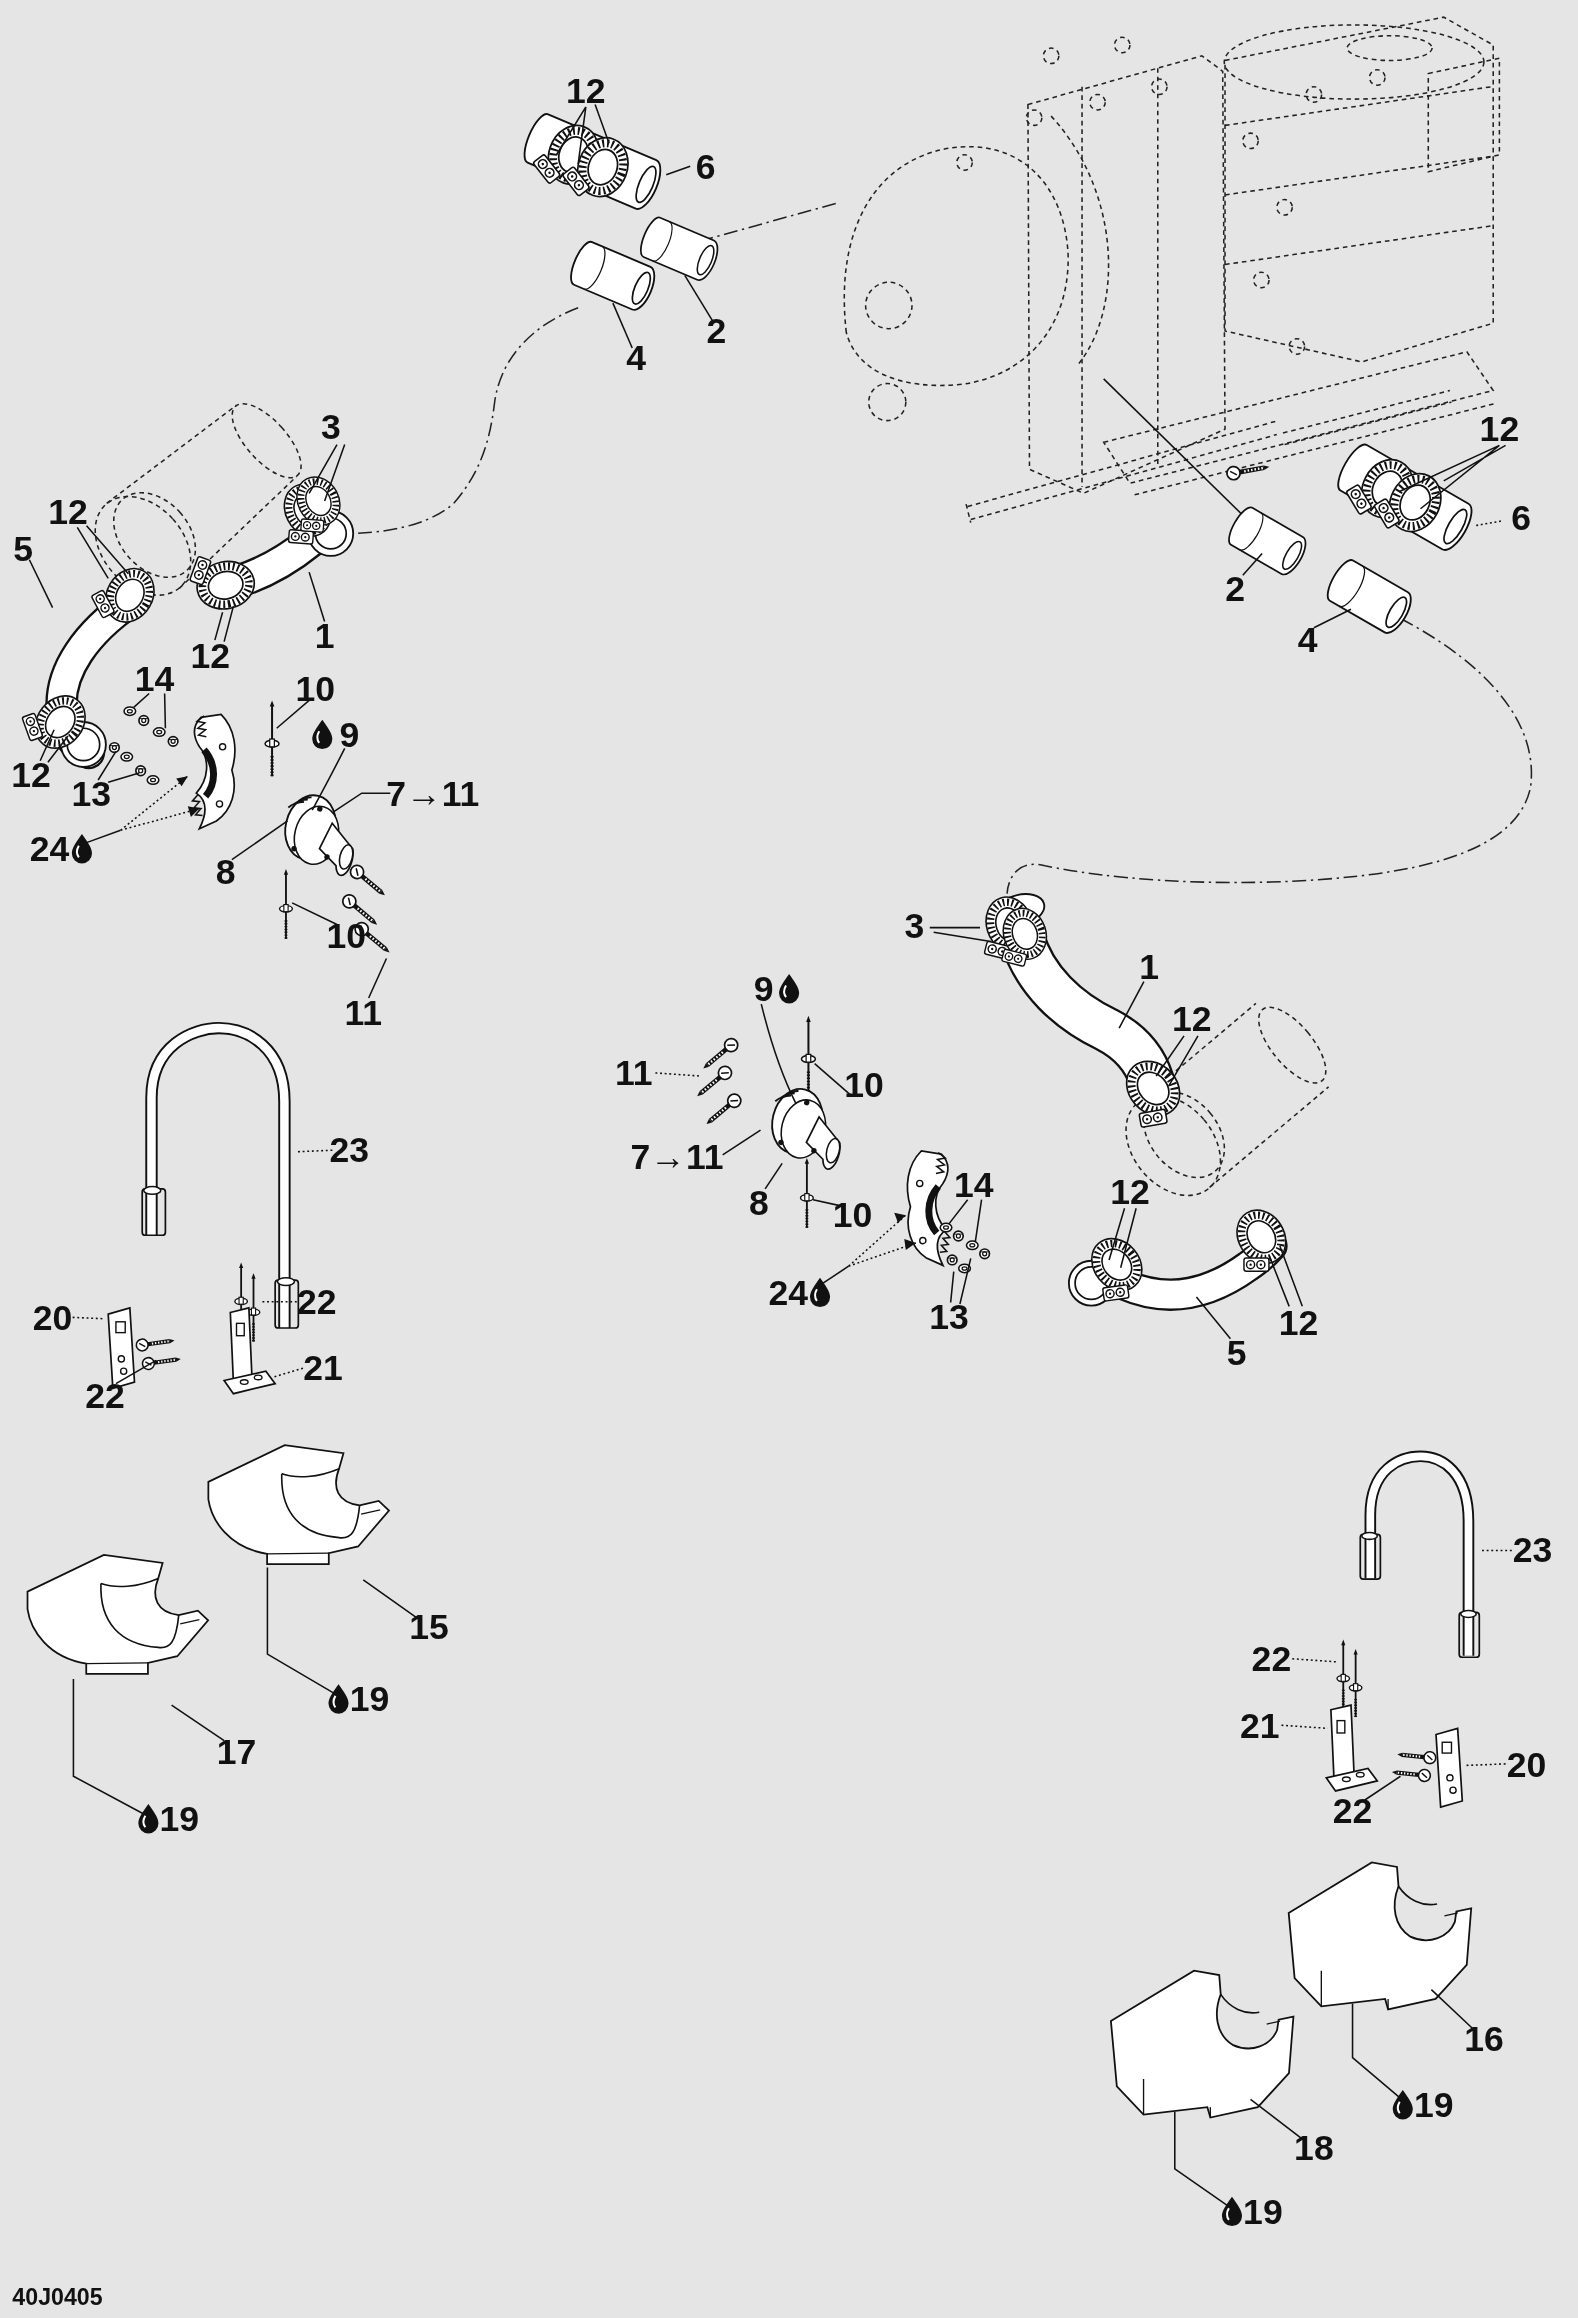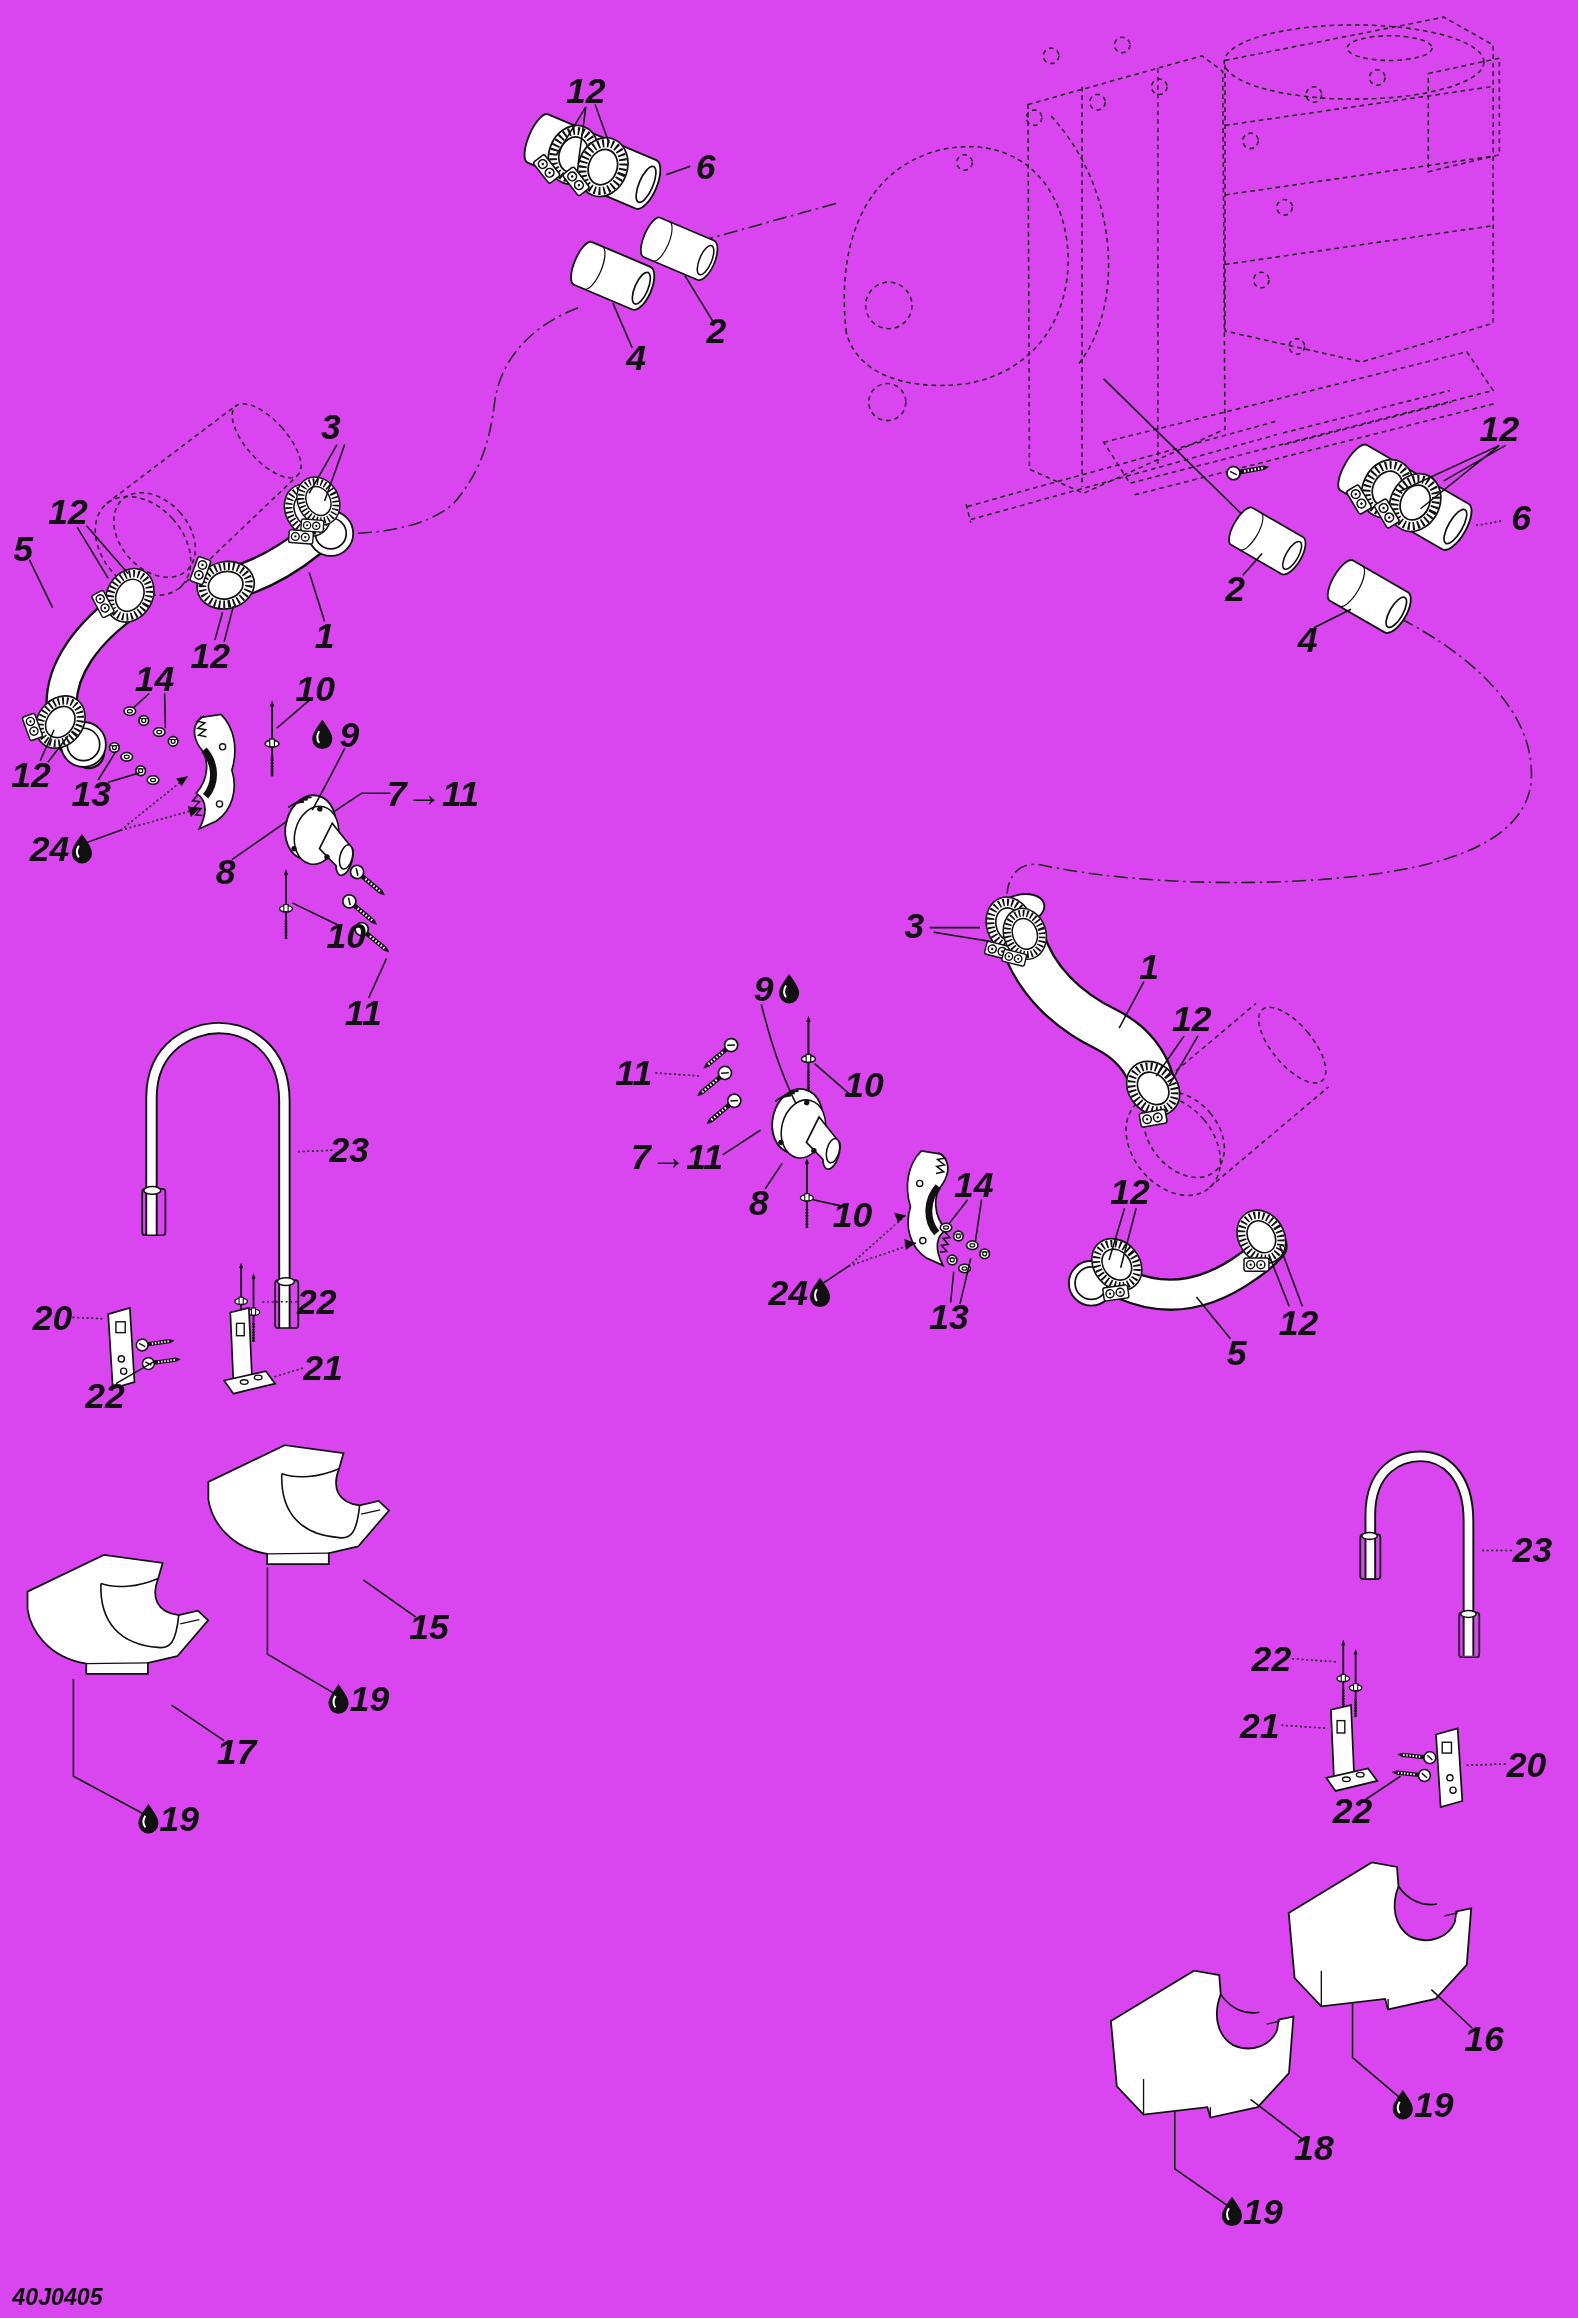--- a/index.html
+++ b/index.html
@@ -1,16 +1,16 @@
 <!DOCTYPE html>
 <html style="font-size:12.4px"><head>
 <meta charset="utf-8">
 <style>
   html,body{margin:0;padding:0;background:#fff;}
-  .stage{position:relative;width:1579px;height:2319px;background:#d946ef;overflow:hidden;font-style:italic;}
+  .stage{position:relative;width:1579px;height:2319px;background:#e5e5e5;overflow:hidden;}
   svg{display:block;}
   text.callout{font-family:"Liberation Sans","DejaVu Sans",sans-serif;font-weight:bold;font-size:46px;fill:#111;}
   text.code{font-family:"Liberation Sans","DejaVu Sans",sans-serif;font-weight:bold;font-size:30px;fill:#111;}
   .dash{stroke:#222;fill:none;stroke-width:2;stroke-dasharray:6 5;}
   .dashdot{stroke:#222;fill:none;stroke-width:2;stroke-dasharray:18 6 3 6;}
   .leader{stroke:#111;fill:none;stroke-width:2;}
   .leaderdot{stroke:#111;fill:none;stroke-width:2;stroke-dasharray:2.5 3.5;}
 </style>
 </head>
 <body>

